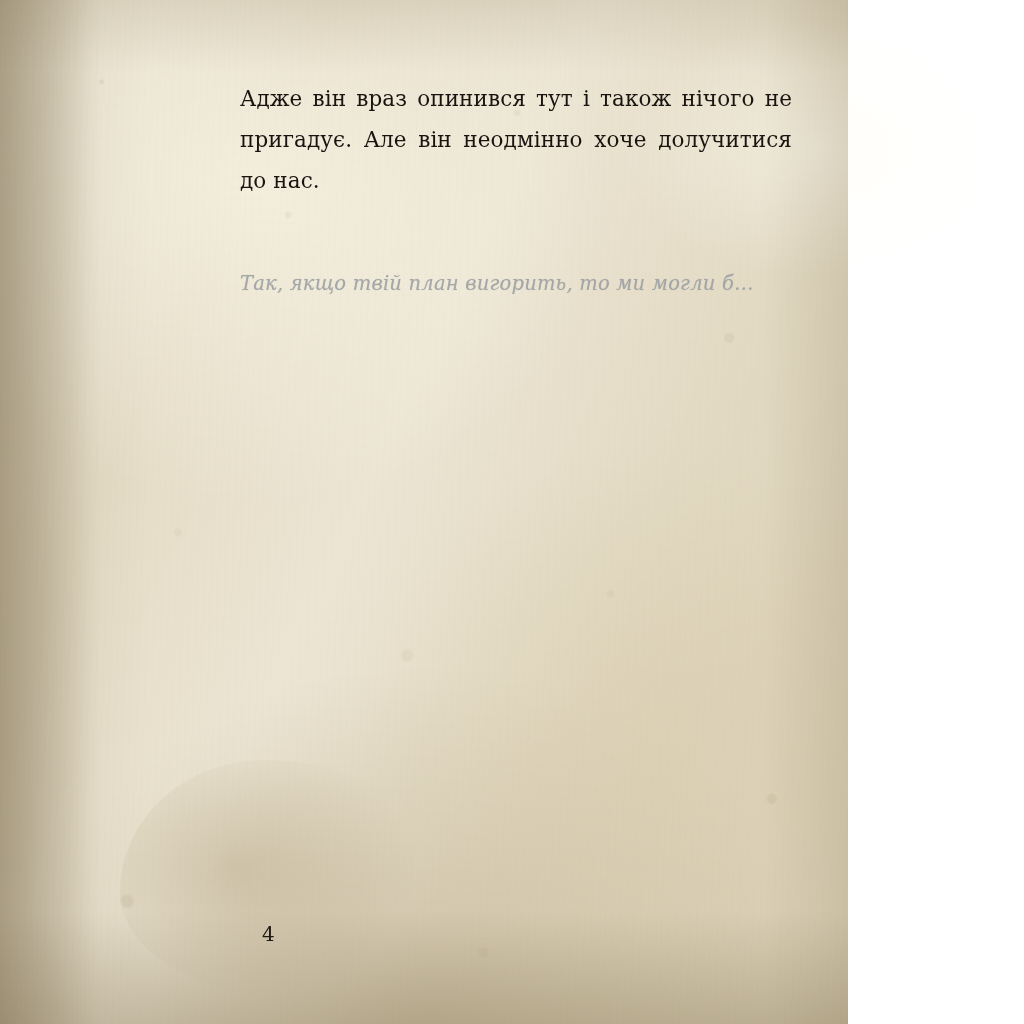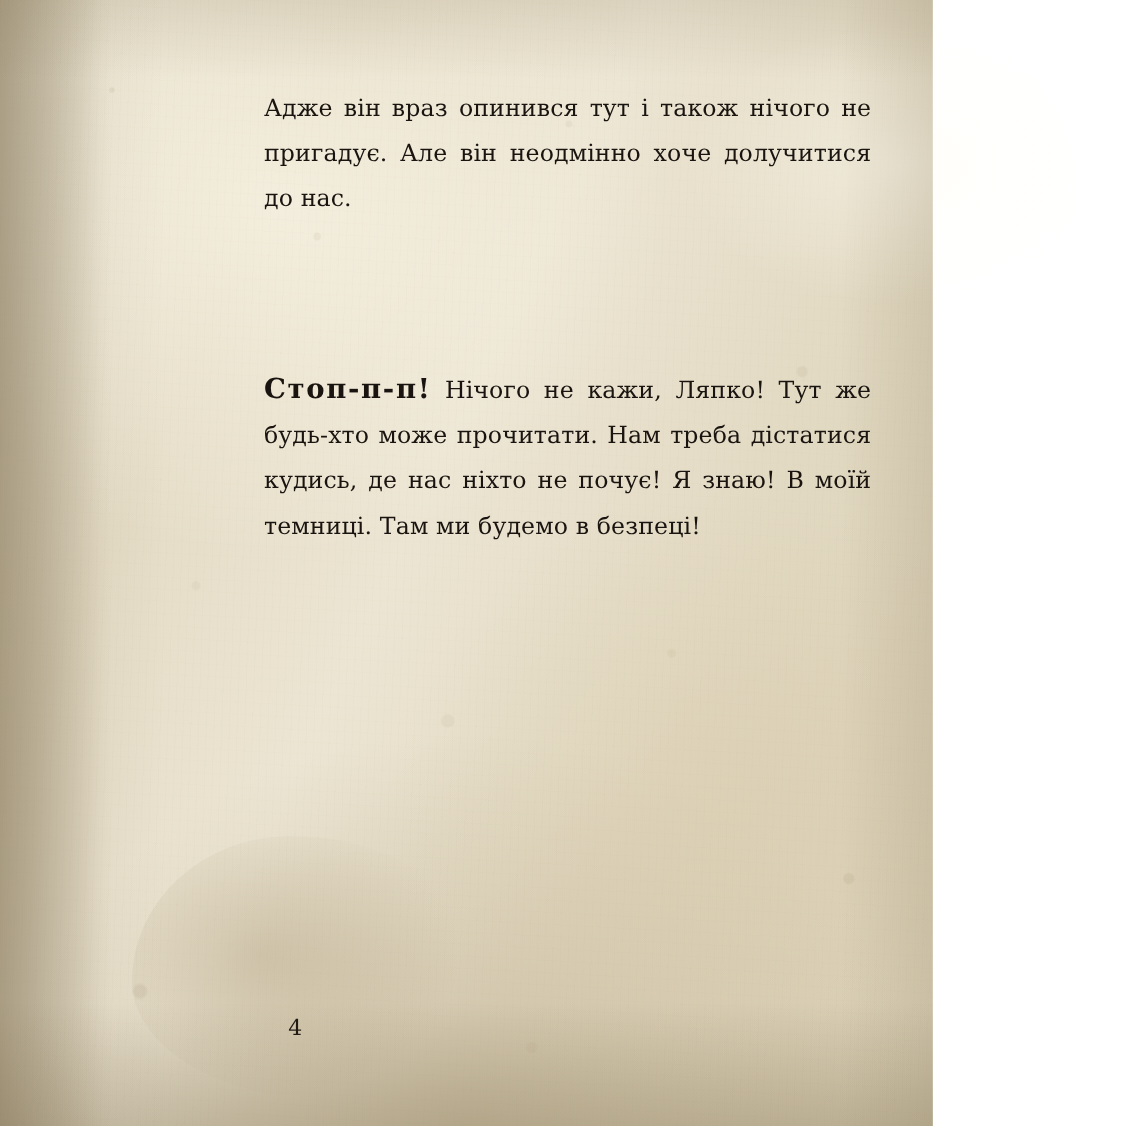--- a/index.html
+++ b/index.html
@@ -168,24 +168,24 @@
   <div class="stain-a"></div>
   <div class="spine"></div>
   <div class="edges"></div>
 
   <div class="content">
 
     <p class="para narration block">Адже він враз опинився тут і також нічого не пригадує. Але він неодмінно хоче долучитися до нас.</p>
 
     <div class="gap-lg"></div>
 
+    <p class="ghost">Так, якщо твій план вигорить, то ми могли б…</p>
 
     <div class="gap-lg"></div>
 
-    <p class="para narration block"><span class="shout">Стоп-п-п!</span><span> Нічого не кажи, Ляпко! Тут же будь-хто може прочитати. Нам треба дістатися кудись, де нас ніхто не почує! Я знаю! В моїй темниці. Там ми будемо в безпеці!</span></p>
 
 
     <div class="gap-xl"></div>
 
 
     <div class="gap-xl"></div>
 
 
   </div>
 

